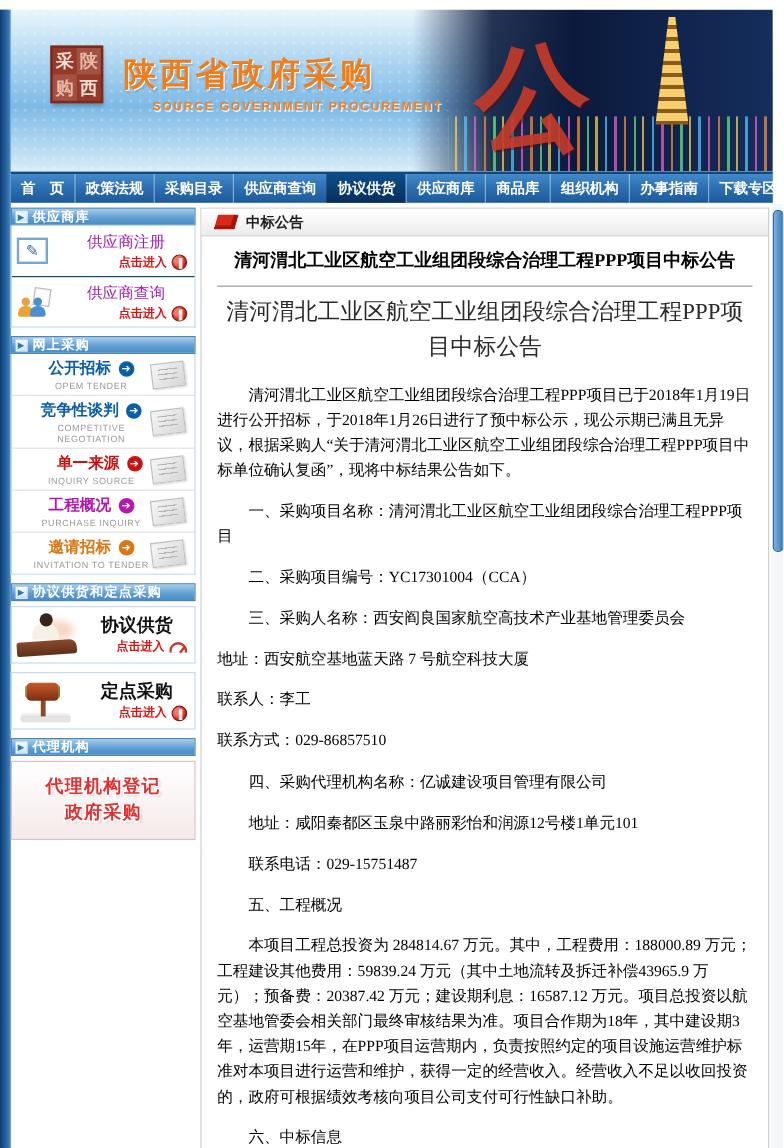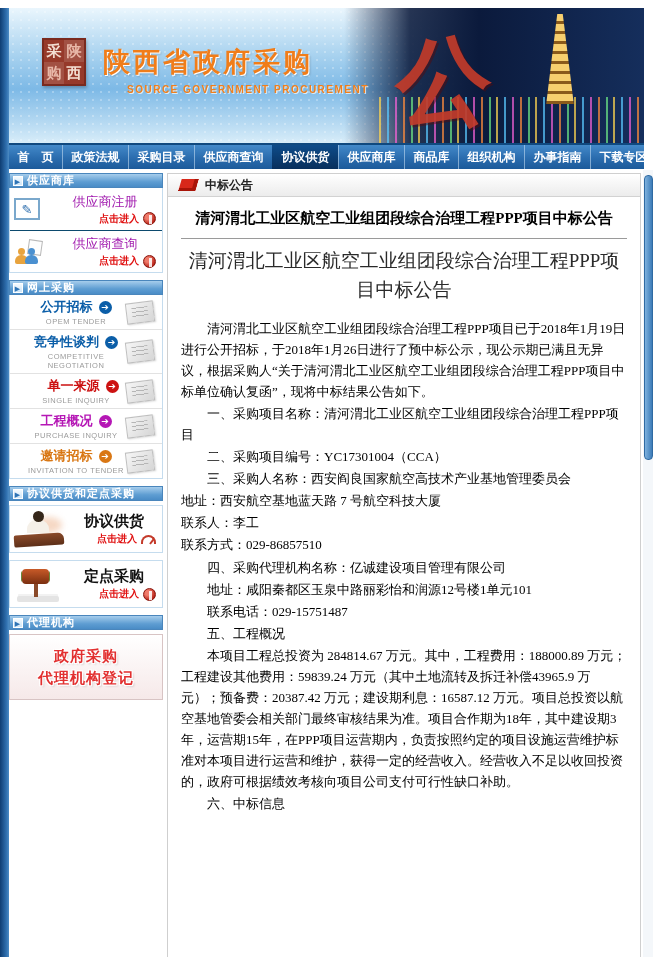--- a/index.html
+++ b/index.html
@@ -138,21 +138,21 @@
   .crumb-bar { height:23px; display:flex; align-items:center; gap:8px; padding-left:12px;
     background:linear-gradient(180deg,#ffffff,#ececec); border-bottom:1px solid #d2d2d2; }
   .flag-icon { width:17px; height:12px; background:#d8281a; transform:skewX(-16deg);
     box-shadow:inset -4px -3px 0 #a81408; }
   .crumb-label { font-size:12px; font-weight:bold; color:#222; }
   .article { padding:4px 13px 10px 13px; font-family:"Liberation Serif","DejaVu Serif",serif; }
   .title-bold { font-size:15px; font-weight:bold; color:#000; text-align:center; margin:7px 0 9px; line-height:1.4; }
   .title-rule { border:none; border-top:1px solid #9a9a9a; margin:2px 0 8px; }
   .title-large { font-size:19px; font-weight:normal; color:#2a2a2a; text-align:center; line-height:1.5;
     margin:8px 6px 14px; }
-  .para { font-size:13px; line-height:1.62; color:#000; margin:1px 0; }
+  .para { font-size:13px; line-height:1.62; color:#000; margin:13px 0; }
   .para.indent { text-indent:2em; }
 </style>
 </head>
 <body>
 
 <div class="page">
 
   <div class="left-strip"></div>
 
   <div class="banner">
@@ -260,21 +260,21 @@
             </div>
             <div class="doc-icon"></div>
           </div>
 
           <div class="online-row">
             <div class="online-left">
               <div class="online-label-line">
                 <span class="online-label" style="color: rgb(204, 17, 17); margin-left: 14px;">单一来源</span>
                 <span class="arrow-circle" style="background-color: rgb(204, 17, 17);">➔</span>
               </div>
-              <div class="online-sub">SINGLE INQUIRY</div>
+              <div class="online-sub">INQUIRY SOURCE</div>
             </div>
             <div class="doc-icon"></div>
           </div>
 
           <div class="online-row">
             <div class="online-left">
               <div class="online-label-line">
                 <span class="online-label" style="color: rgb(181, 23, 181);">工程概况</span>
                 <span class="arrow-circle" style="background-color: rgb(181, 23, 181);">➔</span>
               </div>
@@ -332,22 +332,22 @@
       </div>
     </div>
 
     <div class="side-sec">
       <div class="side-hdr">
         <span class="hdr-arrow">▶</span>
         <span>代理机构</span>
       </div>
       <div class="agency-box" style="margin-top:4px;">
         <div class="agency-text">
+          <div>代理机构登记</div>
           <div>政府采购</div>
-          <div>代理机构登记</div>
         </div>
       </div>
     </div>
 
   </div>
 
   <div class="main">
     <div class="crumb-bar">
       <span class="flag-icon"></span>
       <span class="crumb-label">中标公告</span>

